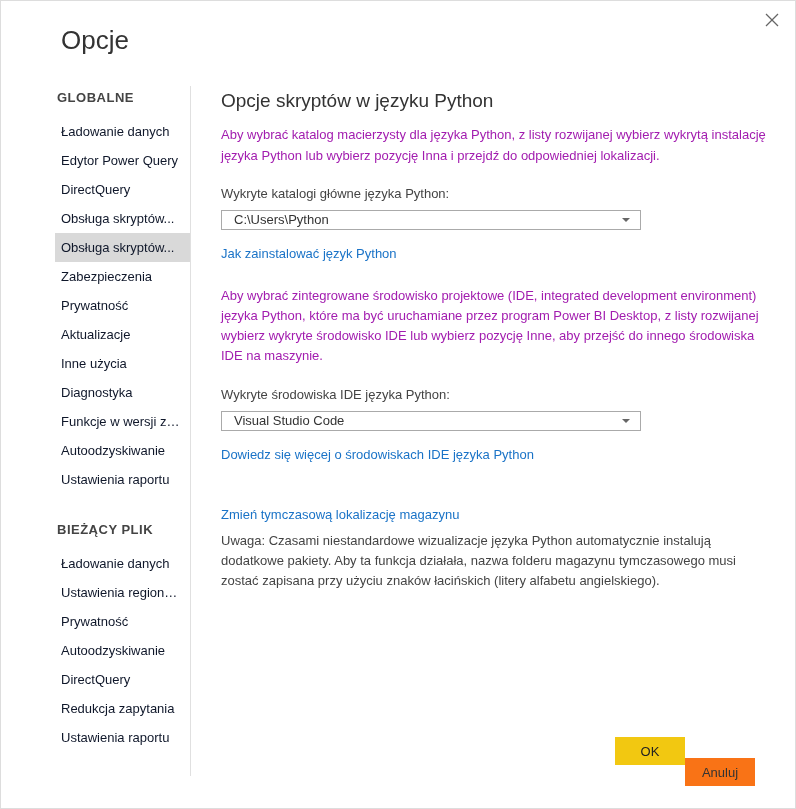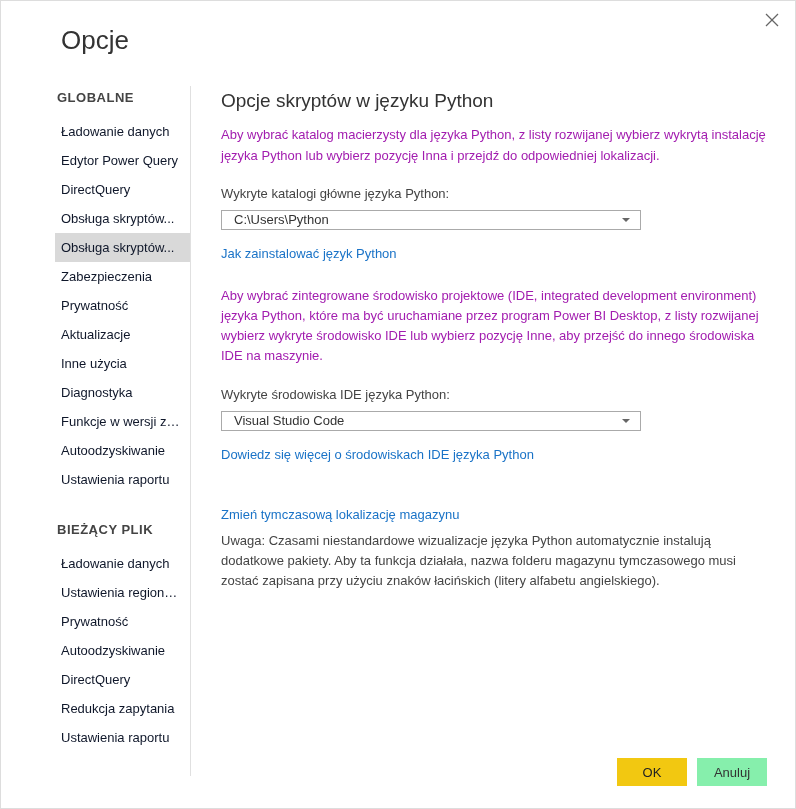--- a/index.html
+++ b/index.html
@@ -113,40 +113,40 @@
     display: inline-block;
     margin-bottom: 22px;
   }
   .note {
     font-size: 13px;
     color: #444;
   }
   .footer {
     position: absolute;
     bottom: 22px;
-    right: 28px;
+    right: 40px;
     display: flex;
-    gap: 10px;
   }
   .btn {
     min-width: 70px;
     height: 28px;
     border: none;
     font-size: 13px;
     cursor: pointer;
     font-family: inherit;
     padding: 0 16px;
   }
   .btn-primary {
     background: #f2c811;
     color: #222;
   }
   .btn-secondary {
-    background: #86efac;
-    color: #333;
+    background: #f97316;
+    color: #333;
+    margin-top: 21px;
   }
 </style>
 </head>
 <body>
 
 <div class="close-btn">
   <svg viewBox="0 0 14 14">
       <line x1="1" y1="1" x2="13" y2="13" stroke="#666" stroke-width="1.2"></line>
       <line x1="13" y1="1" x2="1" y2="13" stroke="#666" stroke-width="1.2"></line>
     </svg>

